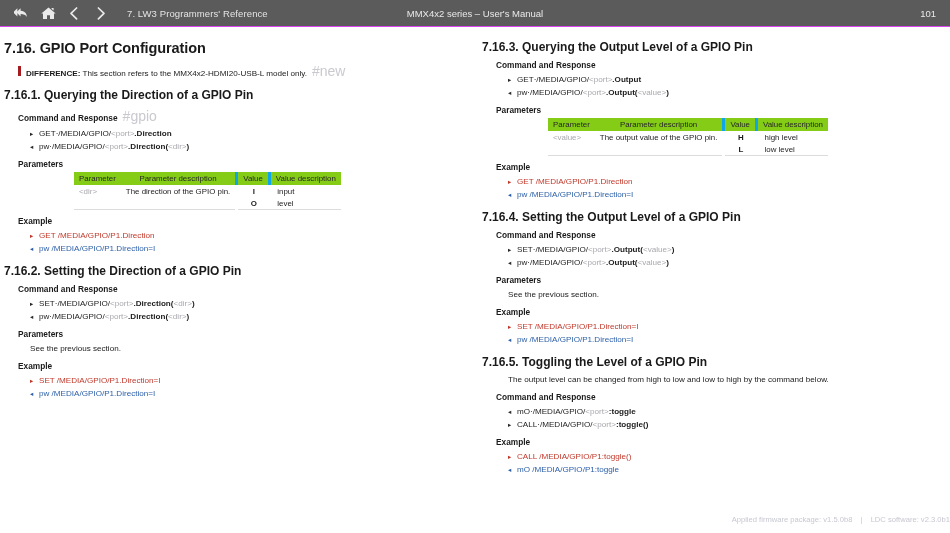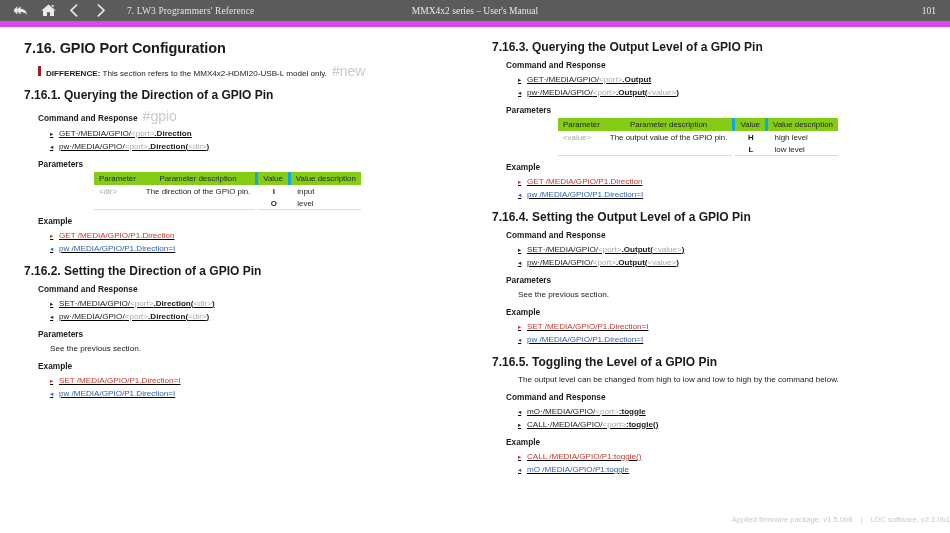--- a/index.html
+++ b/index.html
@@ -12,27 +12,26 @@
     background: #ffffff;
     font-family: "Liberation Sans", sans-serif;
     overflow: hidden;
     position: relative;
   }
 
   
   #topbar {
     height: 27px;
     background: #5b5b5b;
-    border-bottom: 6px solid #d946ef;
+    border-bottom: 1px solid #d946ef;
     display: flex;
     align-items: center;
     padding: 0 14px;
     box-sizing: border-box;
     position: relative;
-    font-family: Liberation Serif, serif;
   }
   #navicons {
     display: flex;
     align-items: center;
     gap: 9px;
     margin-right: 18px;
   }
   .navicon {
     width: 17px;
     height: 17px;
@@ -66,21 +65,21 @@
   #page {
     position: absolute;
     top: 28px; left: 0;
     width: 950px;
     height: 505px;
     background: #fff;
     box-sizing: border-box;
   }
   #columns {
     display: flex;
-    padding: 12px 16px 0 24px;
+    padding: 12px 16px 0 4px;
     box-sizing: border-box;
   }
   .col {
     width: 455px;
   }
   .col.left { padding-right: 12px; }
   .col.right { padding-left: 14px; }
 
   
   h1.sec {
@@ -120,21 +119,21 @@
   .diffbar {
     width: 3px;
     height: 10px;
     background: #a51c20;
     margin-right: 5px;
     flex: 0 0 auto;
   }
   .diffnote b { font-weight: bold; }
 
   
-  .cmdlist { margin: 0 0 0 26px; text-decoration: underline; }
+  .cmdlist { margin: 0 0 0 26px; }
   .cmdrow {
     display: flex;
     align-items: baseline;
     font-size: 8.1px;
     line-height: 13px;
     white-space: nowrap;
   }
   .tri {
     flex: 0 0 auto;
     width: 9px;

